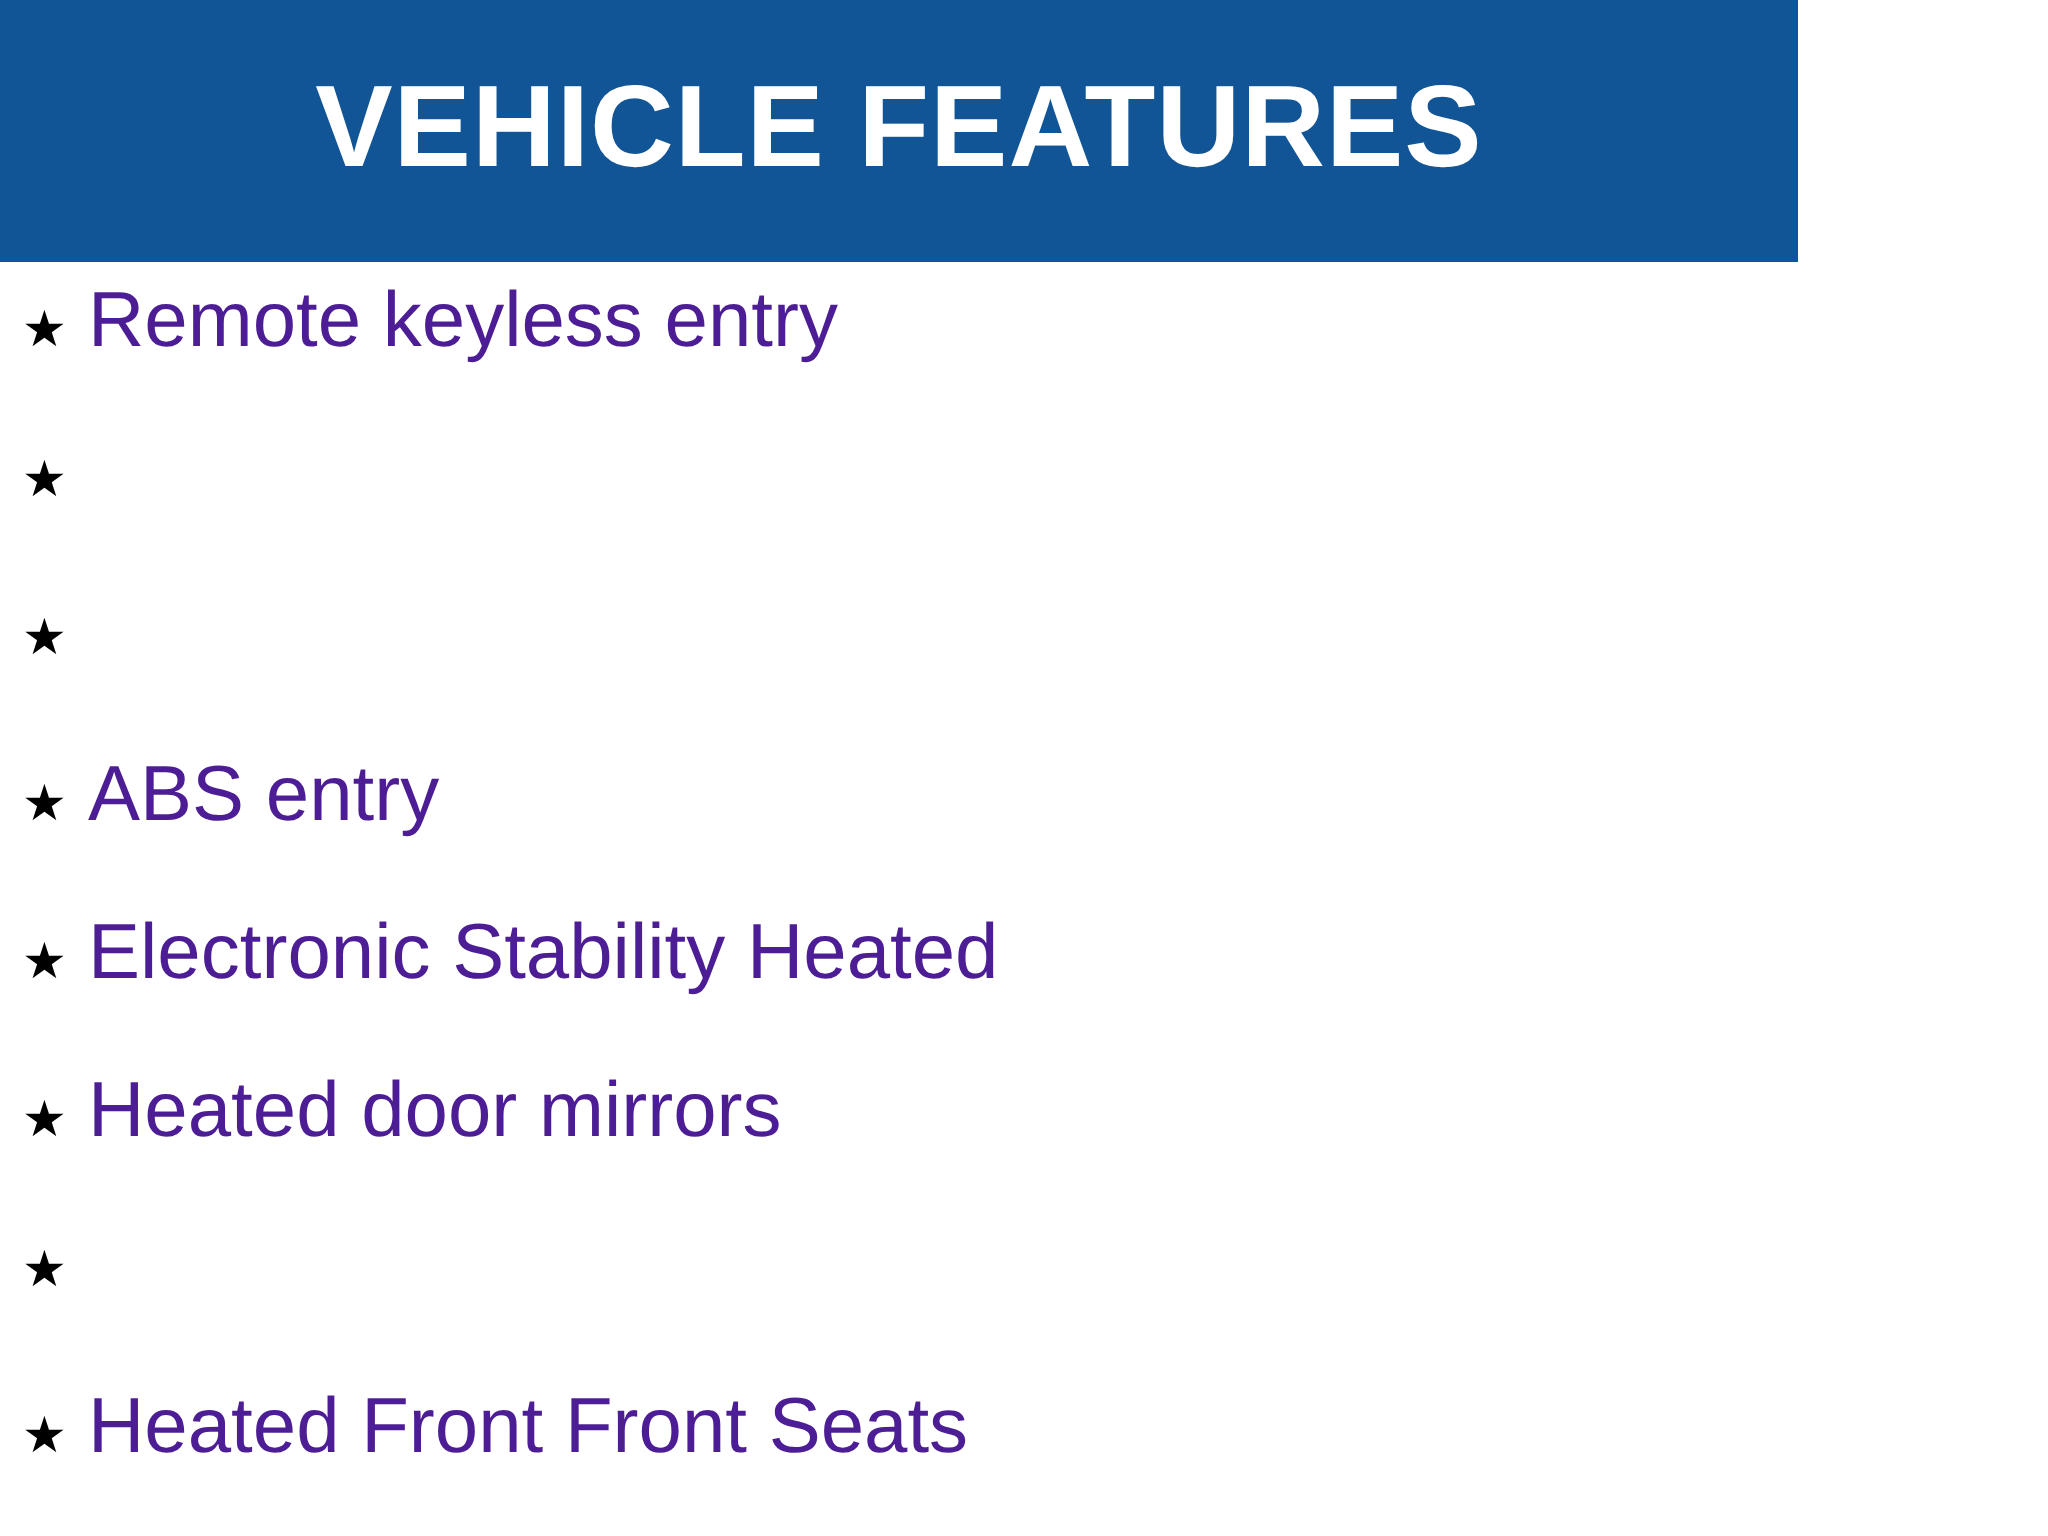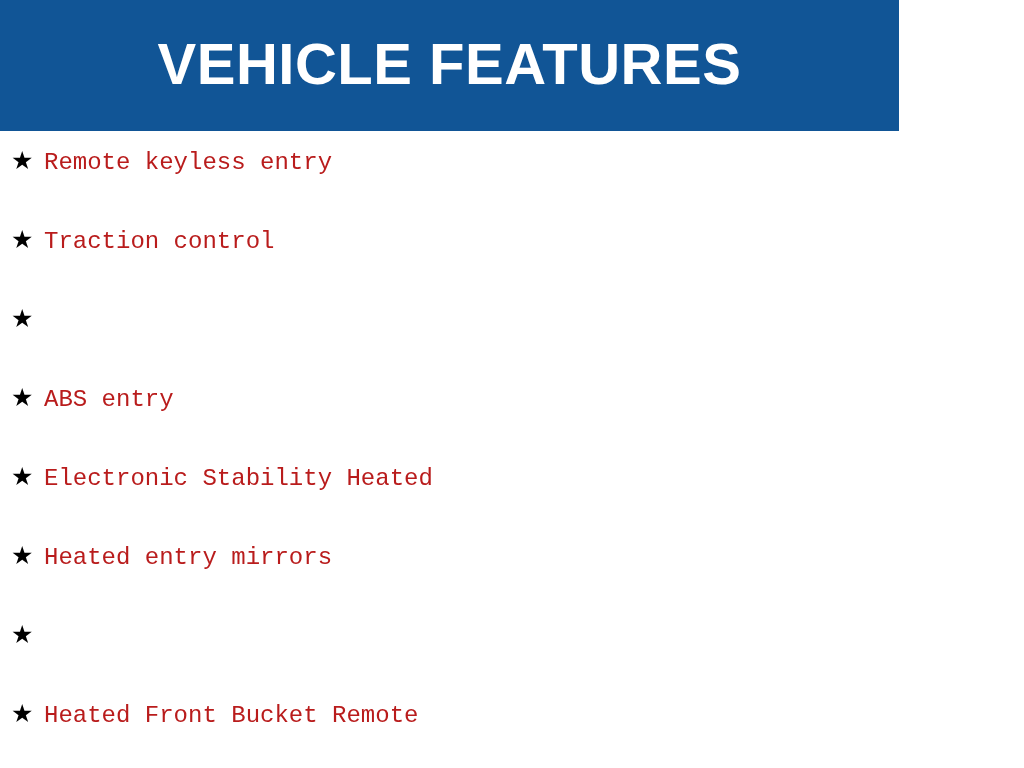--- a/index.html
+++ b/index.html
@@ -76,23 +76,23 @@
     width: 33px;
     flex: 0 0 33px;
     color: #000000;
     font-family: "DejaVu Sans", sans-serif;
     font-size: 25px;
     line-height: 31px;
     text-align: left;
   }
 
   .feature-label {
-    color: #b91c1c;
-    font-family: Liberation Mono, monospace;
-    font-size: 24px;
+    color: #4c1d95;
+    font-family: Liberation Sans, sans-serif;
+    font-size: 39px;
     line-height: 31px;
     font-weight: normal;
     white-space: nowrap;
   }
 </style>
 </head>
 <body>
 
 <div class="page">
 
@@ -102,46 +102,45 @@
 
   <ul class="features-list">
 
     <li class="feature-item">
       <span class="feature-bullet">★</span>
       <span class="feature-label">Remote keyless entry</span>
     </li>
 
     <li class="feature-item">
       <span class="feature-bullet">★</span>
-      <span class="feature-label">Traction control</span>
     </li>
 
     <li class="feature-item">
       <span class="feature-bullet">★</span>
     </li>
 
     <li class="feature-item">
       <span class="feature-bullet">★</span>
       <span class="feature-label">ABS entry</span>
     </li>
 
     <li class="feature-item">
       <span class="feature-bullet">★</span>
       <span class="feature-label">Electronic Stability Heated</span>
     </li>
 
     <li class="feature-item">
       <span class="feature-bullet">★</span>
-      <span class="feature-label">Heated entry mirrors</span>
+      <span class="feature-label">Heated door mirrors</span>
     </li>
 
     <li class="feature-item">
       <span class="feature-bullet">★</span>
     </li>
 
     <li class="feature-item">
       <span class="feature-bullet">★</span>
-      <span class="feature-label">Heated Front Bucket Remote</span>
+      <span class="feature-label">Heated Front Front Seats</span>
     </li>
 
   </ul>
 
 </div>
 
 </body></html>

